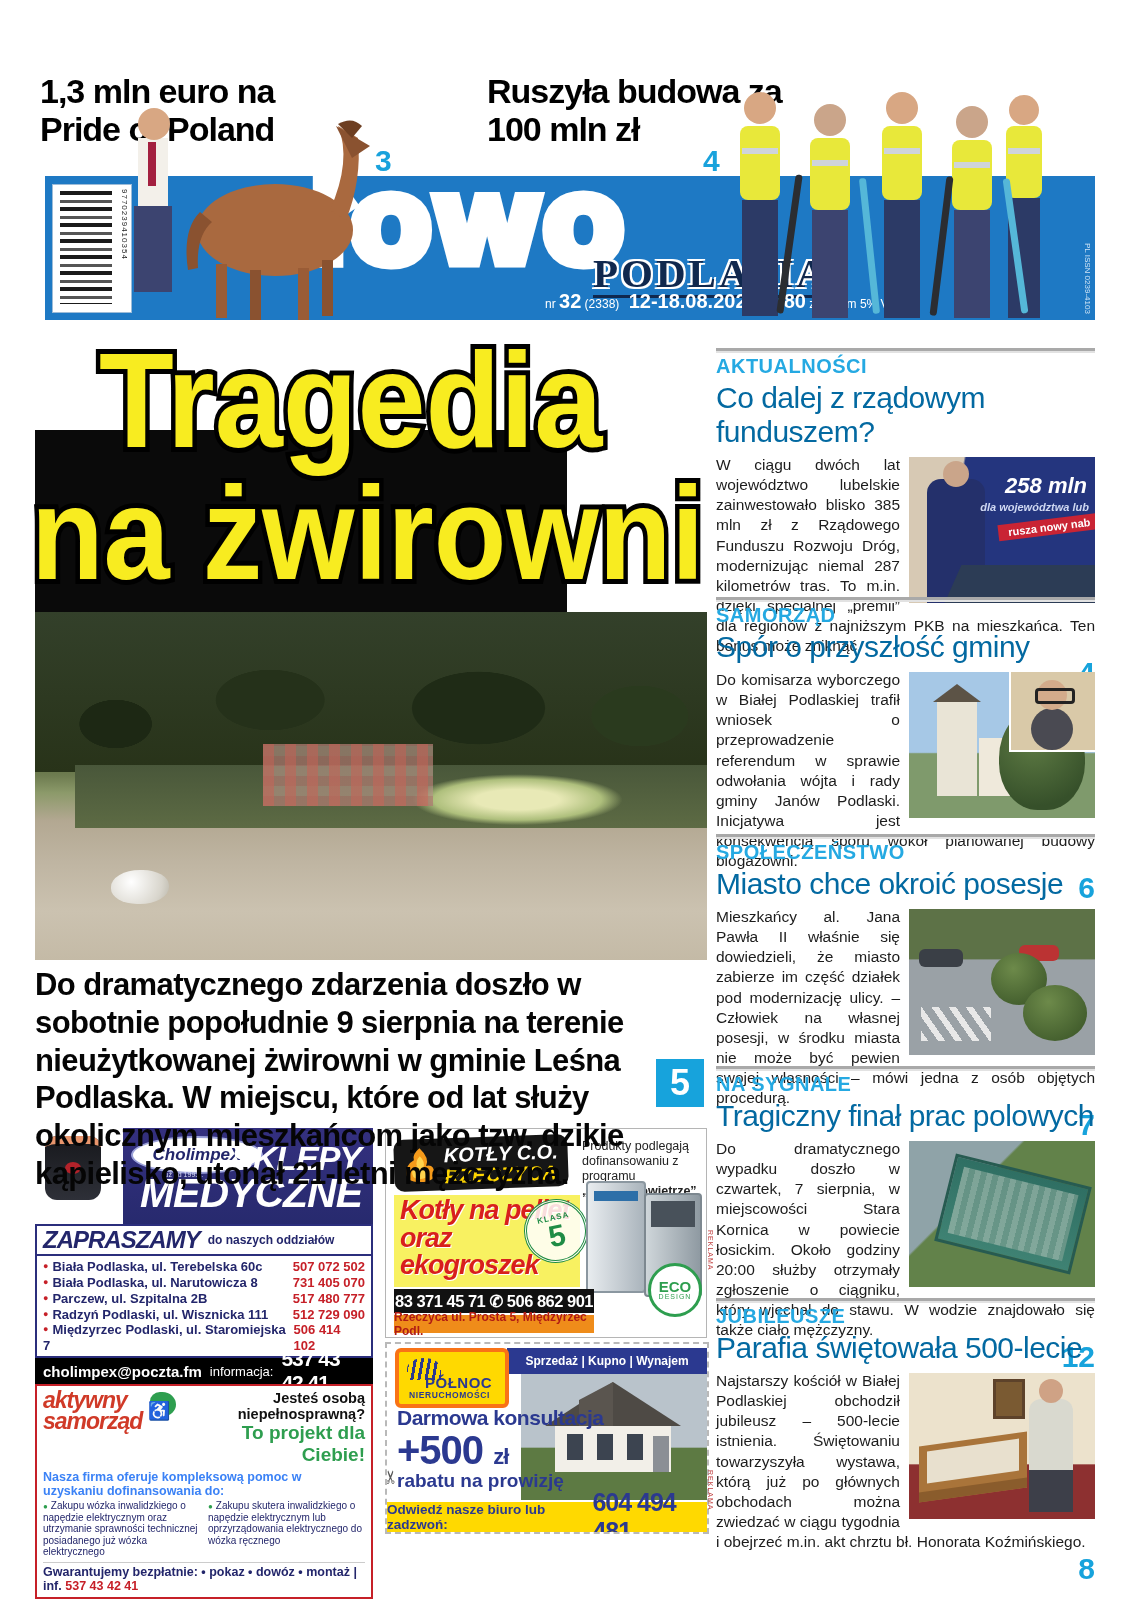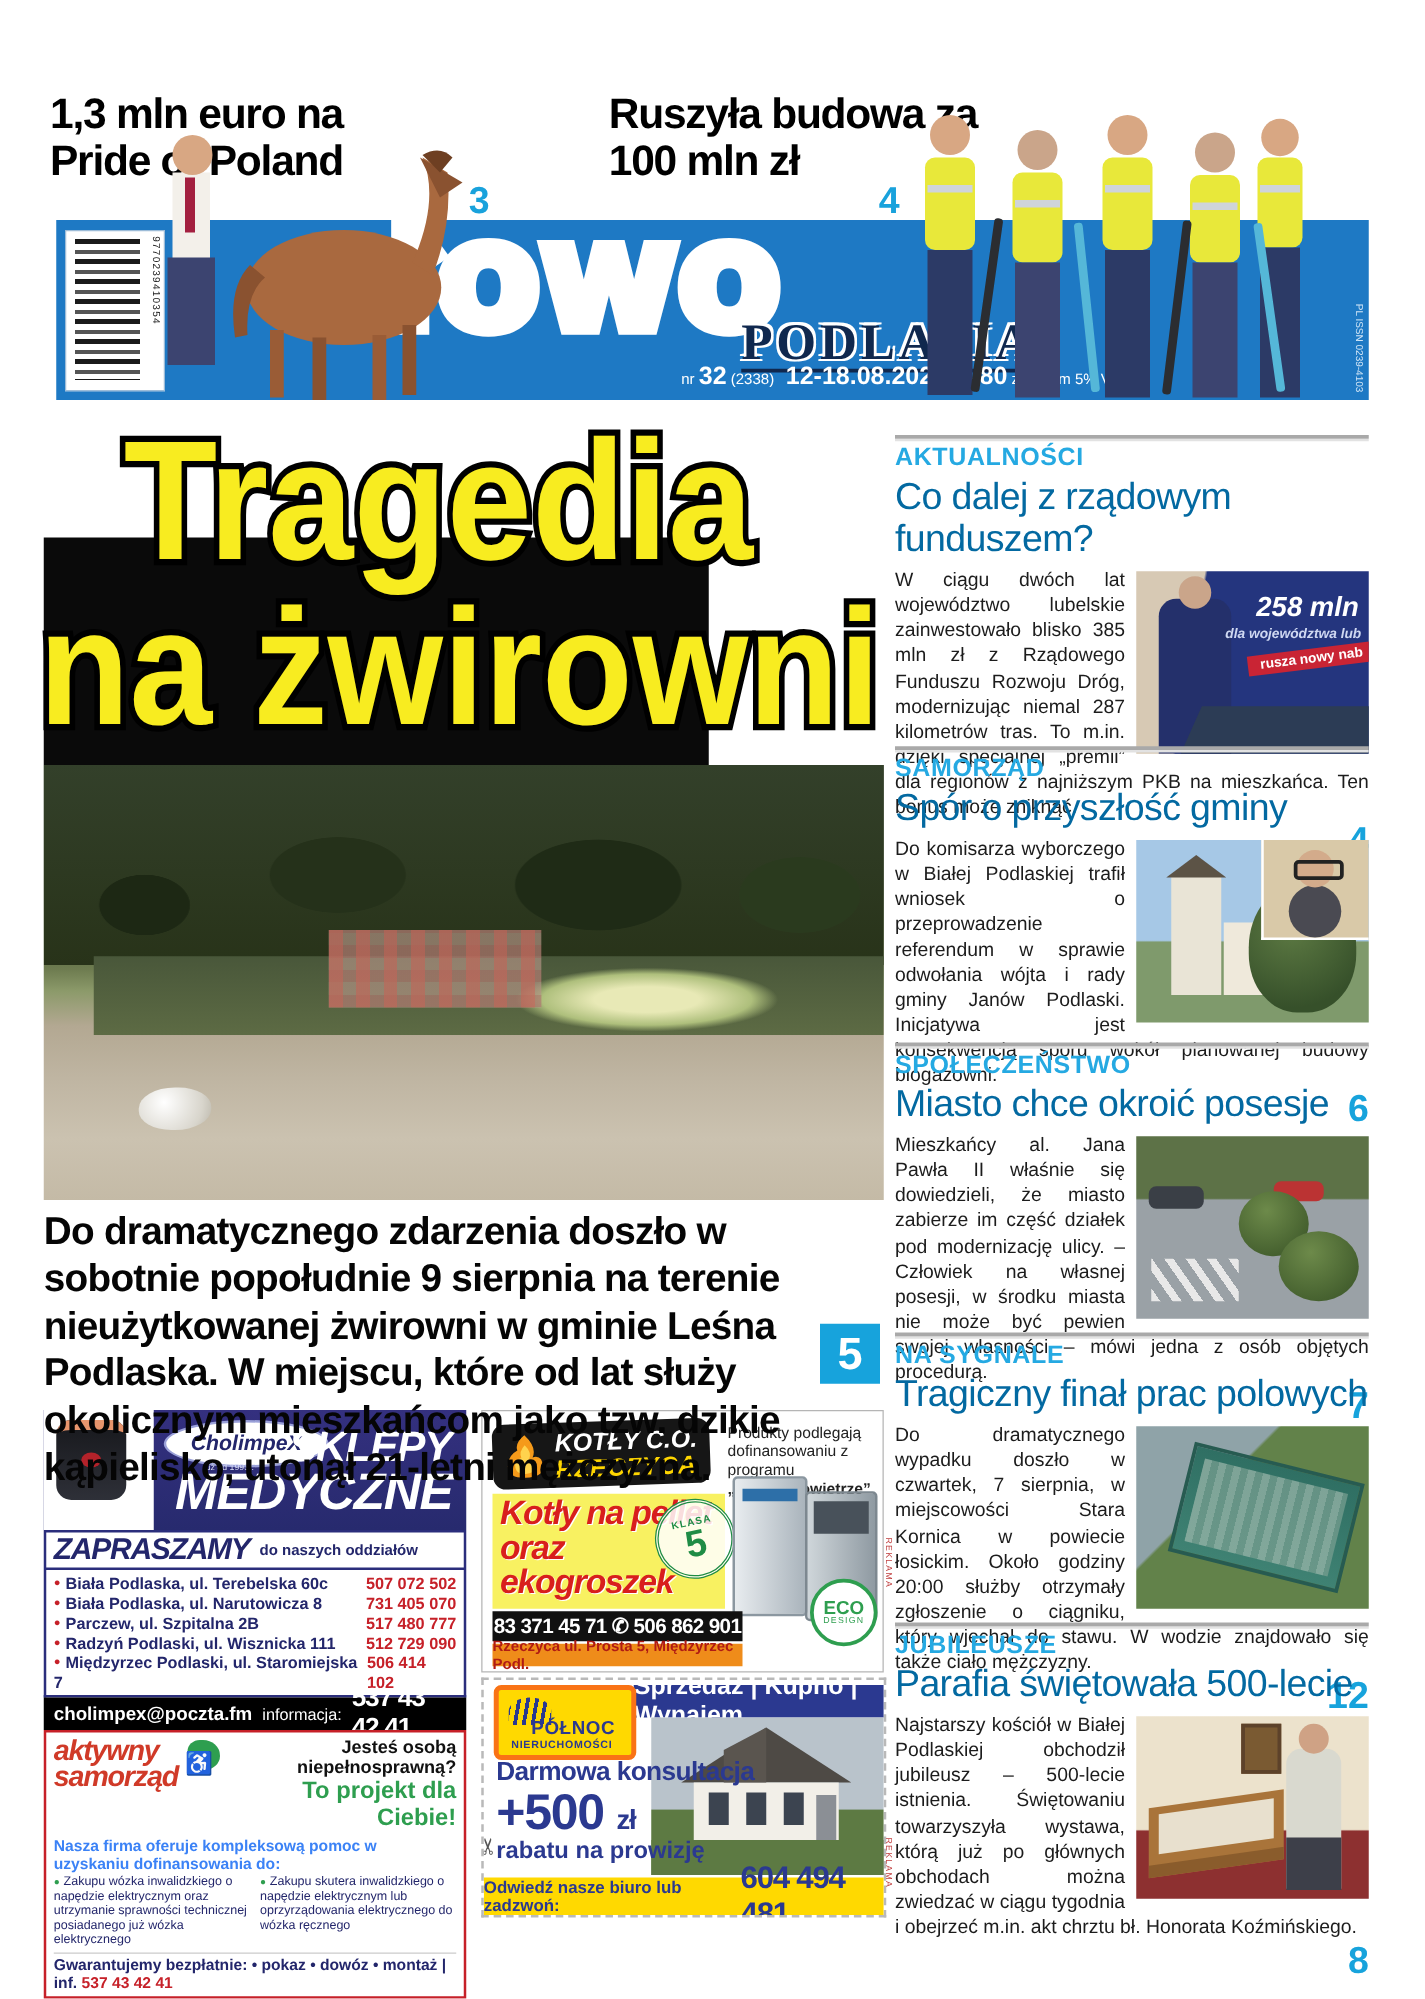--- a/index.html
+++ b/index.html
@@ -159,21 +159,21 @@
   .eco-badge{position:absolute;left:262px;top:134px;width:48px;height:48px;border-radius:50%;background:#fff;border:3px solid #2e9e4f;
       display:flex;flex-direction:column;align-items:center;justify-content:center;color:#2e9e4f;z-index:2;}
   .eco-badge .e1{font-weight:bold;font-size:15px;line-height:.9;}
   .eco-badge .e2{font-size:7px;letter-spacing:1px;}
   .kotly-phone{position:absolute;left:8px;top:160px;width:200px;height:24px;background:#111;color:#fff;font-weight:bold;font-size:16.5px;
       display:flex;align-items:center;justify-content:center;letter-spacing:-0.5px;}
   .kotly-addr{position:absolute;left:8px;top:186px;width:200px;height:18px;background:#ef8c1a;color:#b01b14;font-weight:bold;font-size:12px;
       display:flex;align-items:center;justify-content:center;}
   
   .ad-polnoc{position:absolute;left:385px;top:1342px;width:320px;height:188px;border:2px dashed #b9b9b9;background:#fff;overflow:hidden;}
-  .pol-services{position:absolute;left:120px;top:4px;right:0;height:26px;background:#2b3990;color:#fff;font-weight:bold;font-size:20px;
+  .pol-services{position:absolute;left:120px;top:4px;right:0;height:26px;background:#2b3990;color:#fff;font-weight:bold;font-size:12px;
       display:flex;align-items:center;justify-content:center;}
   .pol-logo{position:absolute;left:8px;top:4px;width:106px;height:52px;background:#ffd900;border-radius:6px;border:4px solid #f97316;}
   .pol-logo .arcs{position:absolute;left:8px;top:6px;width:34px;height:22px;
       background:repeating-linear-gradient(100deg,#2b3990 0 3px,transparent 3px 7px);border-radius:50% 50% 0 0;}
   .pol-logo .n1{position:absolute;left:26px;top:22px;font-weight:bold;font-size:15px;color:#2b3990;letter-spacing:.5px;}
   .pol-logo .n2{position:absolute;left:10px;top:38px;font-weight:bold;font-size:8.5px;color:#2b3990;letter-spacing:.6px;}
   .pol-house{position:absolute;right:0;top:30px;width:186px;height:126px;background:linear-gradient(180deg,#b9c3cb 0 58%,#5d7a43 59% 100%);}
   .pol-offer{position:absolute;left:10px;top:62px;color:#2b3990;}
   .pol-offer .o1{font-size:21px;font-weight:bold;letter-spacing:-0.5px;}
   .pol-offer .o2{font-size:40px;font-weight:bold;line-height:1;letter-spacing:-1px;}

